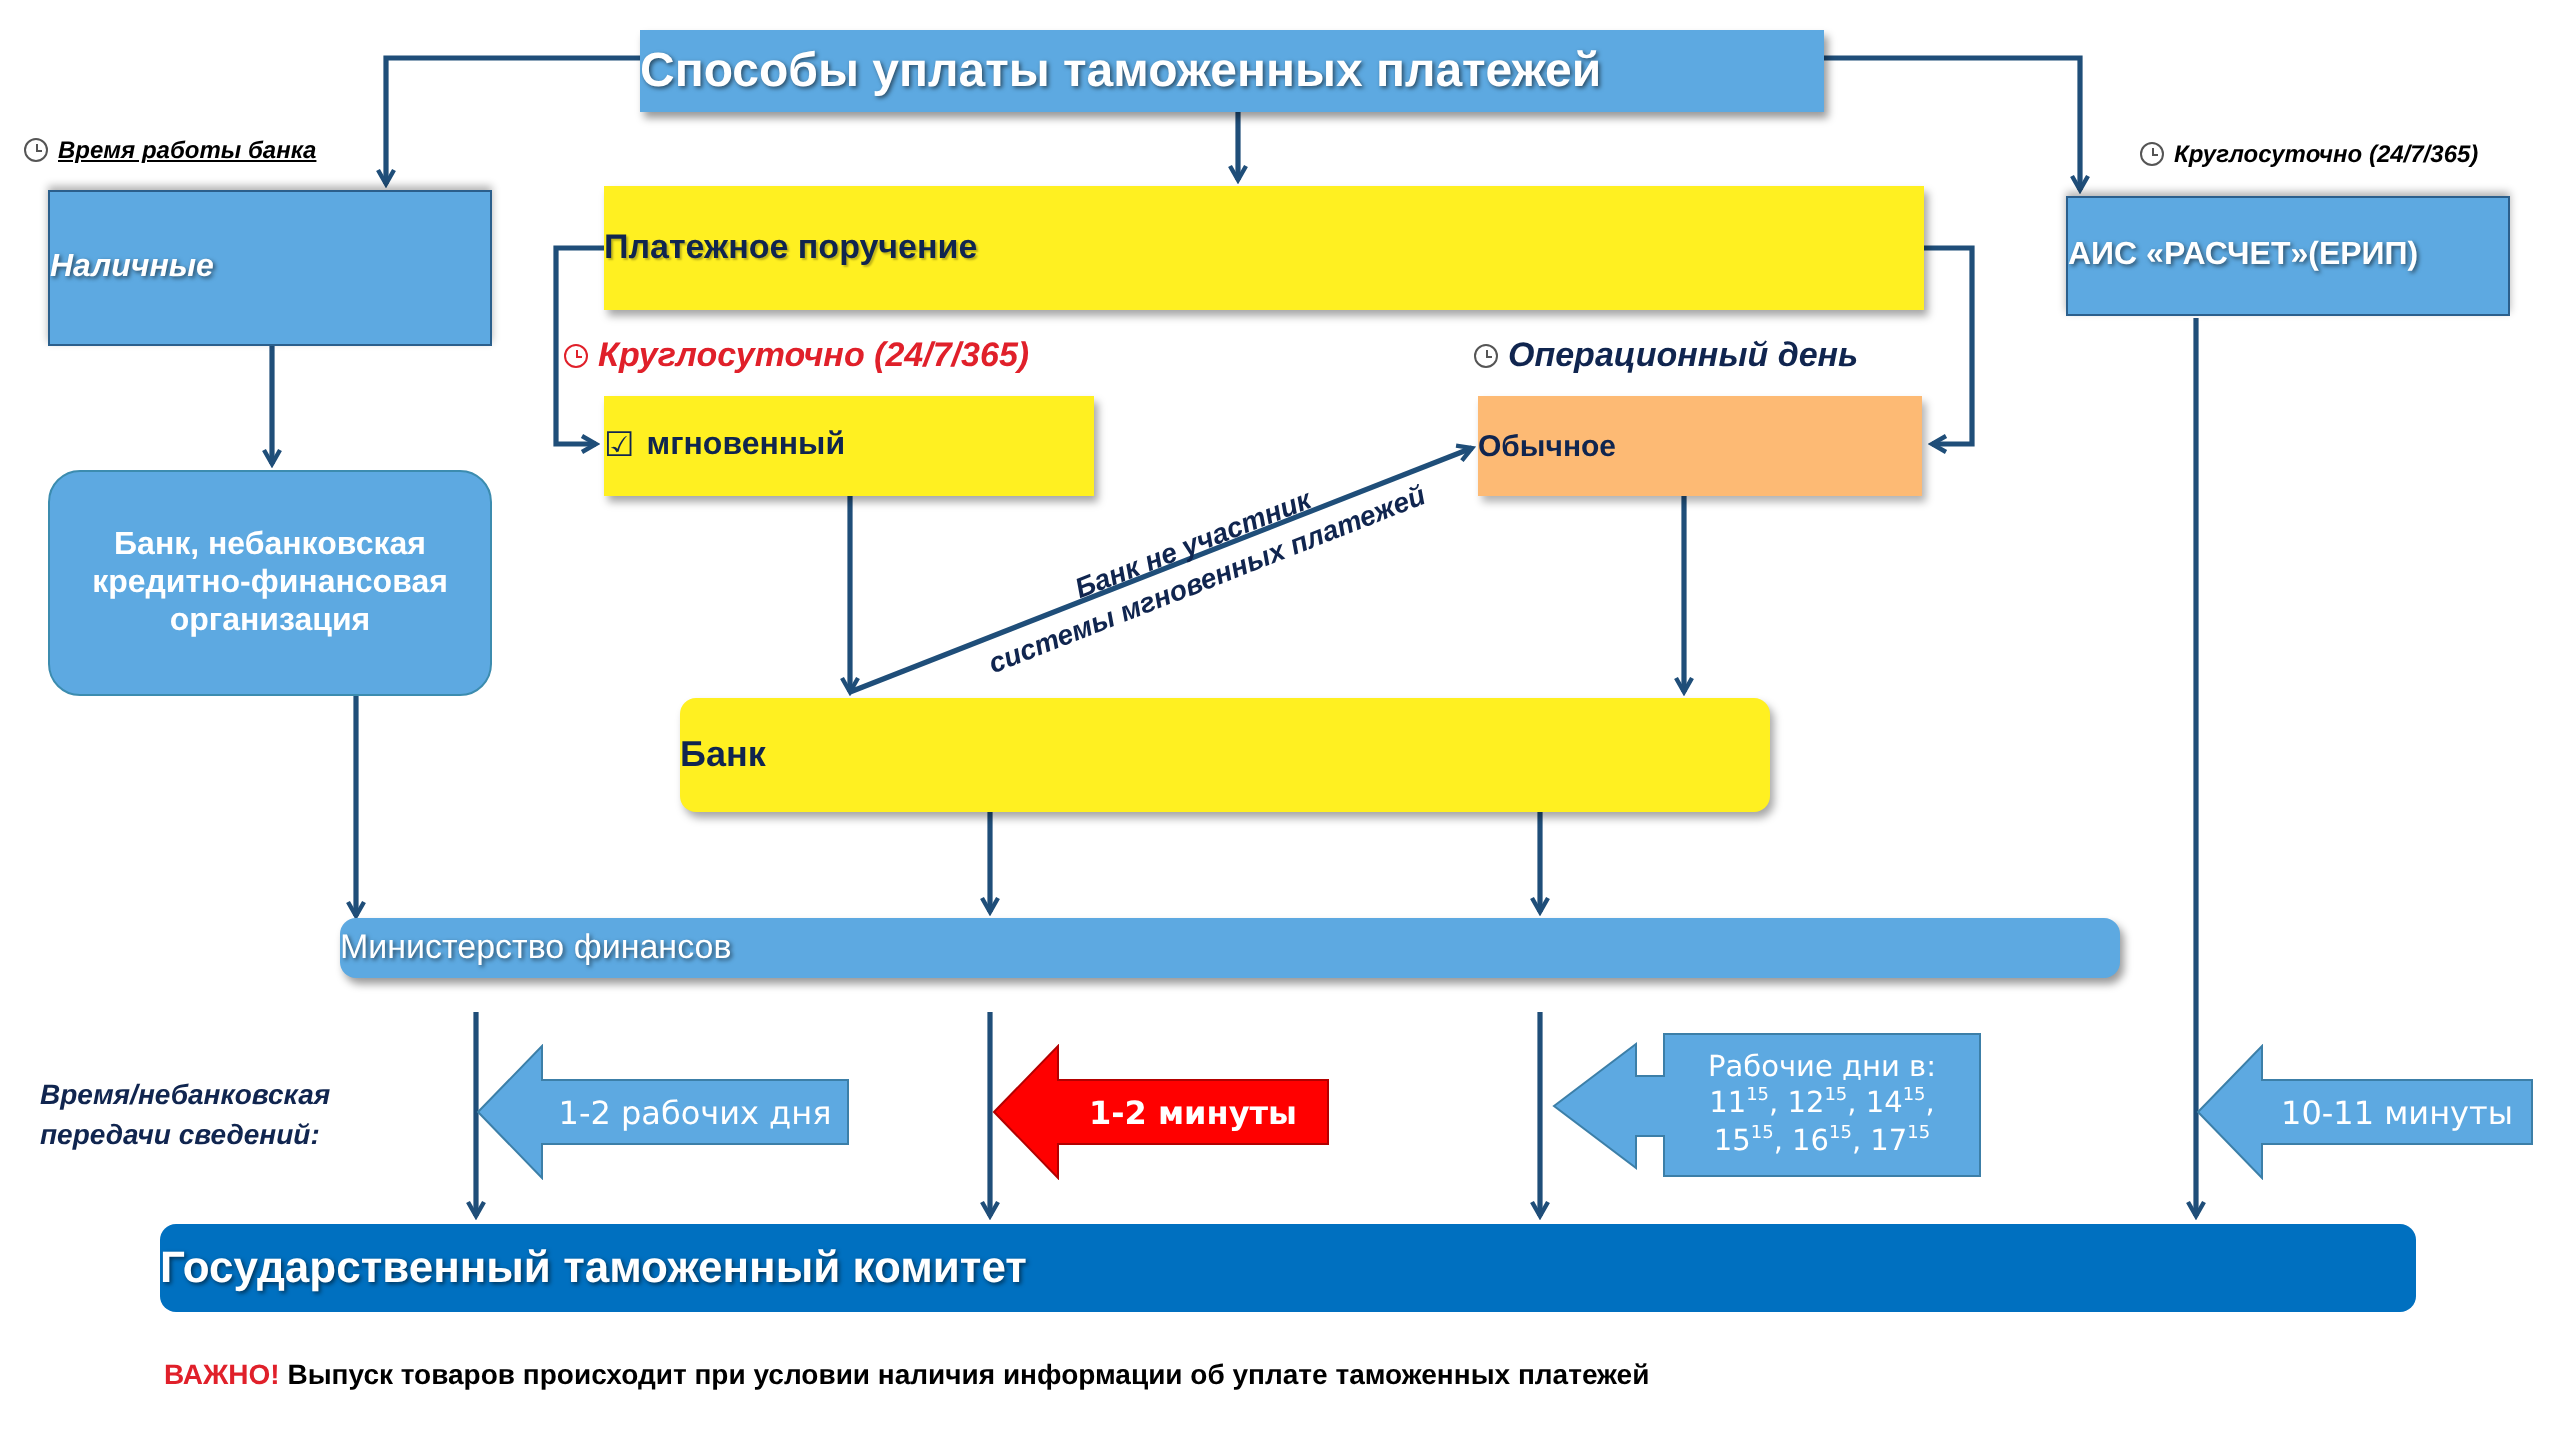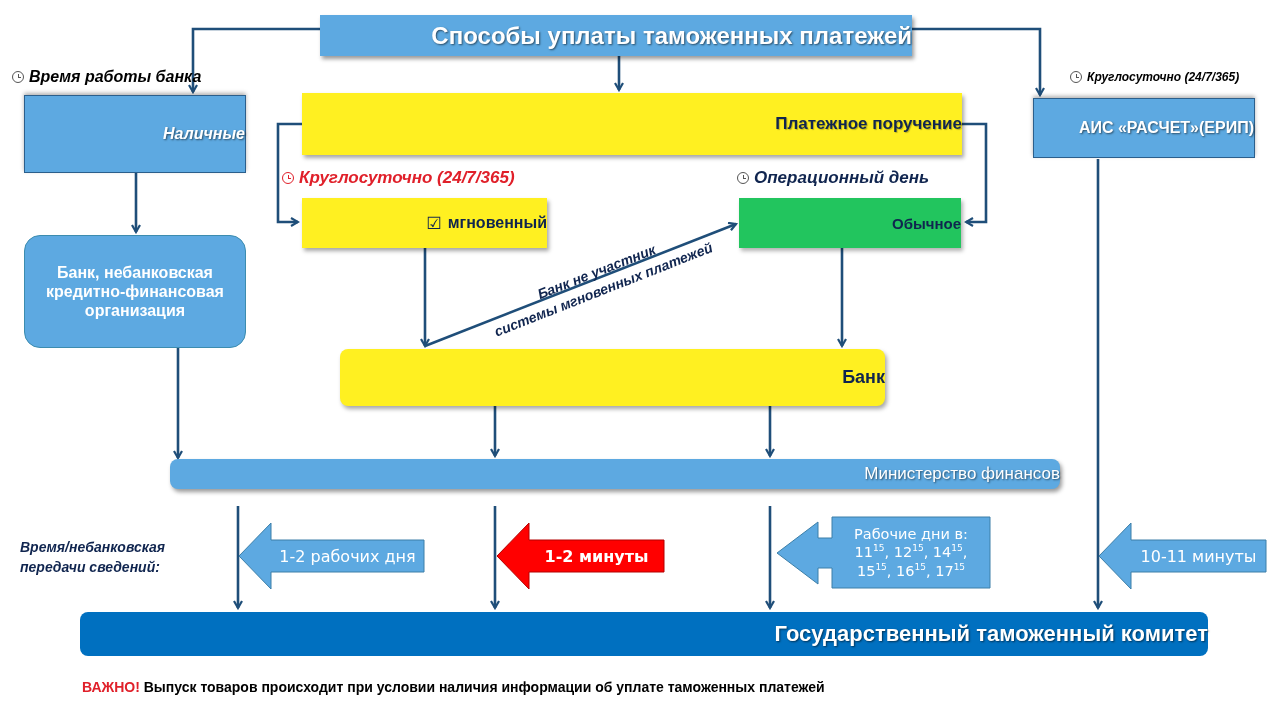--- a/index.html
+++ b/index.html
@@ -1,18 +1,18 @@
 <!DOCTYPE html>
 <html><head>
 <meta charset="utf-8">
 <style>
   html, body { margin:0; padding:0; }
   body { width:1280px; height:720px; background:#ffffff; position:relative; overflow:hidden;
          font-family:"Liberation Sans", sans-serif; }
-  .box { position:absolute; display:flex; align-items:center; justify-content:flex-end; text-align:center;
+  .box { position:absolute; display:flex; align-items:center; justify-content:flex-start; text-align:center;
          box-sizing:border-box; font-weight:bold; }
   .blue { background:#5DA9E1; color:#fff; text-shadow:1px 1px 2px rgba(0,0,0,0.55); }
   .yellow { background:#FFF021; color:#10254F; box-shadow:2px 3px 4px rgba(0,0,0,0.35); }
   .shadow { box-shadow:2px 3px 4px rgba(0,0,0,0.4); }
   svg.lines { position:absolute; left:0; top:0; width:1280px; height:720px; pointer-events:none; }
   .note { position:absolute; font-style:italic; font-weight:bold; white-space:nowrap; display:flex; align-items:center; }
   .clock { display:inline-block; width:12px; height:12px; border:1.2px solid #555; border-radius:50%;
            position:relative; margin-right:5px; box-sizing:border-box; background:#fff; }
   .clock::before { content:""; position:absolute; left:4.5px; top:1.5px; width:1px; height:4px; background:#555; }
   .clock::after { content:""; position:absolute; left:5px; top:5px; width:3px; height:1px; background:#555; }
@@ -61,49 +61,49 @@
     <path d="M770,506 V608" marker-end="url(#ah)"></path>
 
     <path d="M1098,159 V608" marker-end="url(#ah)"></path>
   </g>
 </svg>
 
 <div class="box blue shadow" style="left:320px; top:15px; width:592px; height:41px; font-size:24px; font-weight:bold;">
   <span>Способы уплаты таможенных платежей</span>
 </div>
 
-<div class="note" style="left:12px; top:68px; font-size:16px; color:#000;">
+<div class="note" style="left:12px; top:68px; font-size:12px; color:#000;text-decoration:underline;">
   <span class="clock"></span>
   <span>Время работы банка</span>
 </div>
 <div class="box blue" style="left:24px; top:95px; width:222px; height:78px; font-size:16px; border:1px solid #2B5F8C; box-shadow:0 -2px 4px rgba(0,0,0,0.3);font-style:italic;">
   <span>Наличные</span>
 </div>
 <div class="box blue" style="left:24px; top:235px; width:222px; height:113px; font-size:16px; border-radius:16px; border:1px solid #3C8CAF; line-height:1.2; text-shadow:none; padding:12px 6px;">
   <span>Банк, небанковская кредитно-финансовая организация</span>
 </div>
 
 <div class="box yellow" style="left:302px; top:93px; width:660px; height:62px; font-size:17px;">
-  <span style="text-shadow:1px 1px 1px rgba(0,0,0,0.25);margin-left:18px;">Платежное поручение</span>
+  <span style="text-shadow:1px 1px 1px rgba(0,0,0,0.25);">Платежное поручение</span>
 </div>
 
 <div class="note" style="left:282px; top:168px; font-size:17px; color:#E0202A;">
   <span class="clock red"></span>
   <span>Круглосуточно (24/7/365)</span>
 </div>
 <div class="box yellow" style="left:302px; top:198px; width:245px; height:50px; font-size:16px;">
   <span style="margin-right:6px; font-family:'DejaVu Sans', sans-serif; font-size:17px;">☑</span>
   <span>мгновенный</span>
 </div>
 
 <div class="note" style="left:737px; top:168px; font-size:17px; color:#10254F;">
   <span class="clock"></span>
   <span>Операционный день</span>
 </div>
-<div class="box" style="left:739px; top:198px; width:222px; height:50px; font-size:15px; background:#22c55e; color:#10254F; box-shadow:2px 3px 4px rgba(0,0,0,0.3);">
+<div class="box" style="left:739px; top:198px; width:222px; height:50px; font-size:15px; background:#fdba74; color:#10254F; box-shadow:2px 3px 4px rgba(0,0,0,0.3);">
   <span>Обычное</span>
 </div>
 
 <div style="position:absolute; left:450px; top:262px; width:300px; transform:rotate(-21.5deg); transform-origin:center; text-align:center; color:#10254F; font-style:italic; font-size:14px; font-weight:bold; line-height:1.35; font-family:'Liberation Sans', sans-serif;">
   <div>Банк не участник</div>
   <div>системы мгновенных платежей</div>
 </div>
 
 <div class="box yellow" style="left:340px; top:349px; width:545px; height:57px; font-size:18px; border-radius:8px;">
   <span>Банк</span>

